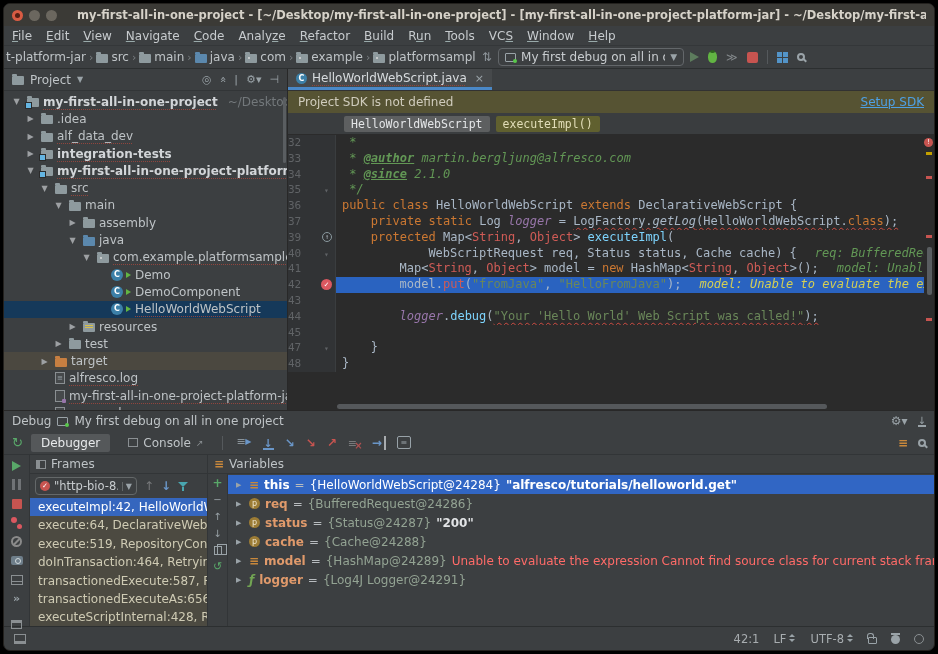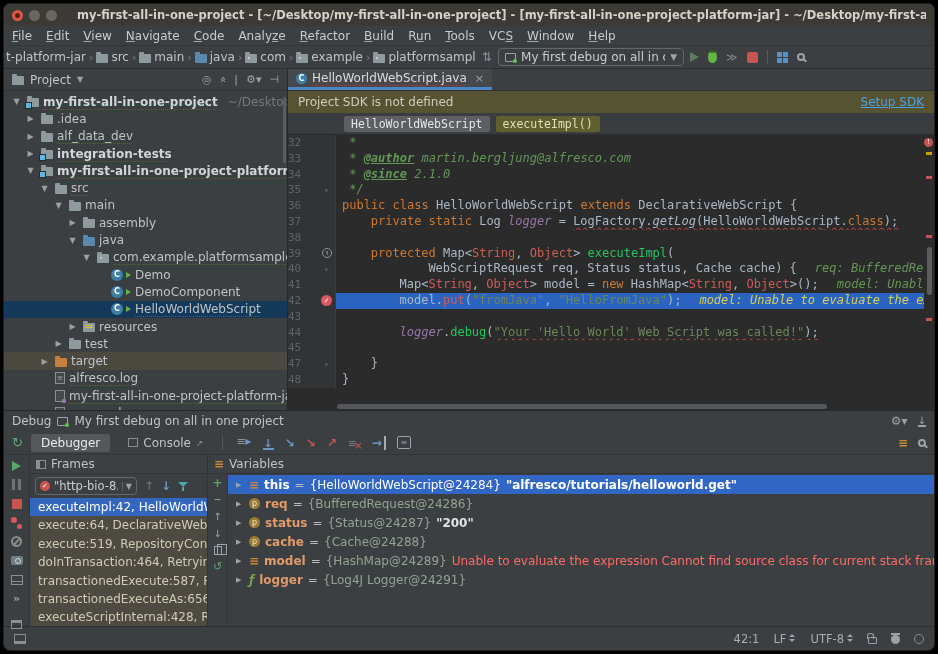--- a/index.html
+++ b/index.html
@@ -114,21 +114,21 @@
     color:#b0b8bf; font-size:7px; line-height:9px; text-align:center; }
   .g-fold { color:#606366; font-size:8px; line-height:15px; }
   .code-body { flex:1; display:flex; min-width:0; overflow:hidden; padding-left:6px; }
   .cline.exec .code-body { background:#2a63c0; }
   .code-text { white-space:pre; }
   .cmt { color:#629755; font-style:italic; }
   .doctag { color:#629755; font-style:italic; font-weight:bold; text-decoration:underline; }
   .kw { color:#cc7832; }
   .pln { color:#a9b7c6; }
   .fld { color:#9876aa; font-style:italic; }
-  .mth { color:#22c55e; }
+  .mth { color:#7dd3fc; }
   .err { color:#cf5b56; }
   .str { color:#6a8759; }
   .ital { font-style:italic; }
   .wavy { text-decoration:underline wavy #cf4b42; text-decoration-thickness:1px; text-underline-offset:2px; }
   .hint { font-style:italic; margin-left:18px; flex:none; }
   .hint-green { color:#629755; }
   .hint-yellow { color:#d5cf53; }
 
   .vscroll { position:absolute; top:0; right:0; width:10px; bottom:0; }
   .es-badge { position:absolute; top:3px; right:1px; width:9px; height:9px; border-radius:50%; background:#c75450;
@@ -465,21 +465,20 @@
         <span class="chip chip2">executeImpl()</span>
       </div>
       <div class="code-wrap">
         <div class="code">
             <div class="cline"><span class="ln">32</span><span class="gut"></span><div class="code-body"><span class="code-text" style="padding-left: 7.2px;"><span class="cmt">*</span></span></div></div>
             <div class="cline"><span class="ln">33</span><span class="gut"></span><div class="code-body"><span class="code-text" style="padding-left: 7.2px;"><span class="cmt">* </span><span class="doctag">@author</span><span class="cmt"> martin.bergljung@alfresco.com</span></span></div></div>
             <div class="cline"><span class="ln">34</span><span class="gut"></span><div class="code-body"><span class="code-text" style="padding-left: 7.2px;"><span class="cmt">* </span><span class="doctag">@since</span><span class="cmt"> 2.1.0</span></span></div></div>
             <div class="cline"><span class="ln">35</span><span class="gut"><span class="g-fold">▾</span></span><div class="code-body"><span class="code-text" style="padding-left: 7.2px;"><span class="cmt">*/</span></span></div></div>
             <div class="cline"><span class="ln">36</span><span class="gut"></span><div class="code-body"><span class="code-text" style="padding-left: 0px;"><span class="kw">public class </span><span class="pln">HelloWorldWebScript </span><span class="kw">extends </span><span class="pln">DeclarativeWebScript {</span></span></div></div>
             <div class="cline"><span class="ln">37</span><span class="gut"></span><div class="code-body"><span class="code-text" style="padding-left: 28.8px;"><span class="kw">private static </span><span class="pln">Log </span><span class="fld">logger</span><span class="pln"> = </span><span class="pln wavy">LogFactory.</span><span class="pln ital wavy">getLog</span><span class="pln wavy">(HelloWorldWebScript.</span><span class="kw wavy">class</span><span class="pln wavy">);</span></span></div></div>
-            <div class="cline"><span class="ln">38</span><span class="gut"></span><div class="code-body"><span class="code-text" style="padding-left: 0px;"></span></div></div>
             <div class="cline"><span class="ln">39</span><span class="gut"><span class="g-ovr">↑</span></span><div class="code-body"><span class="code-text" style="padding-left: 28.8px;"><span class="kw">protected </span><span class="pln">Map&lt;</span><span class="err">String</span><span class="pln">, </span><span class="err">Object</span><span class="pln">&gt; </span><span class="mth">executeImpl</span><span class="pln">(</span></span></div></div>
             <div class="cline"><span class="ln">40</span><span class="gut"><span class="g-fold">▾</span></span><div class="code-body"><span class="code-text" style="padding-left: 86.4px;"><span class="pln">WebScriptRequest req, Status status, Cache cache) {</span></span><span class="hint hint-green">req: BufferedRequ</span></div></div>
             <div class="cline"><span class="ln">41</span><span class="gut"></span><div class="code-body"><span class="code-text" style="padding-left: 57.6px;"><span class="pln">Map&lt;</span><span class="err">String</span><span class="pln">, </span><span class="err">Object</span><span class="pln">&gt; model = </span><span class="kw">new </span><span class="pln">HashMap&lt;</span><span class="err">String</span><span class="pln">, </span><span class="err">Object</span><span class="pln">&gt;();</span></span><span class="hint hint-green">model: Unable</span></div></div>
             <div class="cline exec"><span class="ln">42</span><span class="gut"><span class="g-bp">✓</span></span><div class="code-body"><span class="code-text" style="padding-left: 57.6px;"><span class="pln">model.</span><span class="err">put</span><span class="pln">(</span><span class="str">"fromJava"</span><span class="pln">, </span><span class="str">"HelloFromJava"</span><span class="pln">);</span></span><span class="hint hint-yellow">model: Unable to evaluate the exp</span></div></div>
             <div class="cline"><span class="ln">43</span><span class="gut"></span><div class="code-body"><span class="code-text" style="padding-left: 0px;"></span></div></div>
             <div class="cline"><span class="ln">44</span><span class="gut"></span><div class="code-body"><span class="code-text" style="padding-left: 57.6px;"><span class="fld">logger</span><span class="pln">.</span><span class="mth">debug</span><span class="pln">(</span><span class="str wavy">"Your 'Hello World' Web Script was called!"</span><span class="pln wavy">);</span></span></div></div>
             <div class="cline"><span class="ln">45</span><span class="gut"></span><div class="code-body"><span class="code-text" style="padding-left: 0px;"></span></div></div>
             <div class="cline"><span class="ln">47</span><span class="gut"><span class="g-fold">▾</span></span><div class="code-body"><span class="code-text" style="padding-left: 28.8px;"><span class="pln">}</span></span></div></div>
             <div class="cline"><span class="ln">48</span><span class="gut"></span><div class="code-body"><span class="code-text" style="padding-left: 0px;"><span class="pln">}</span></span></div></div>
           </div>

